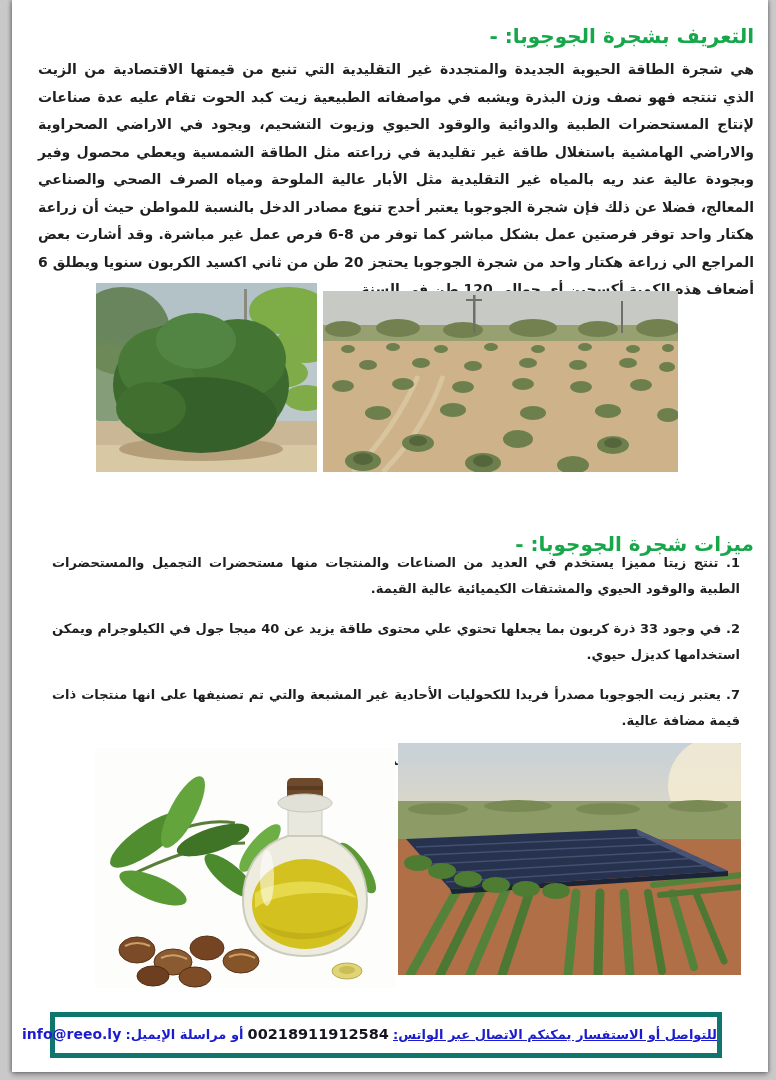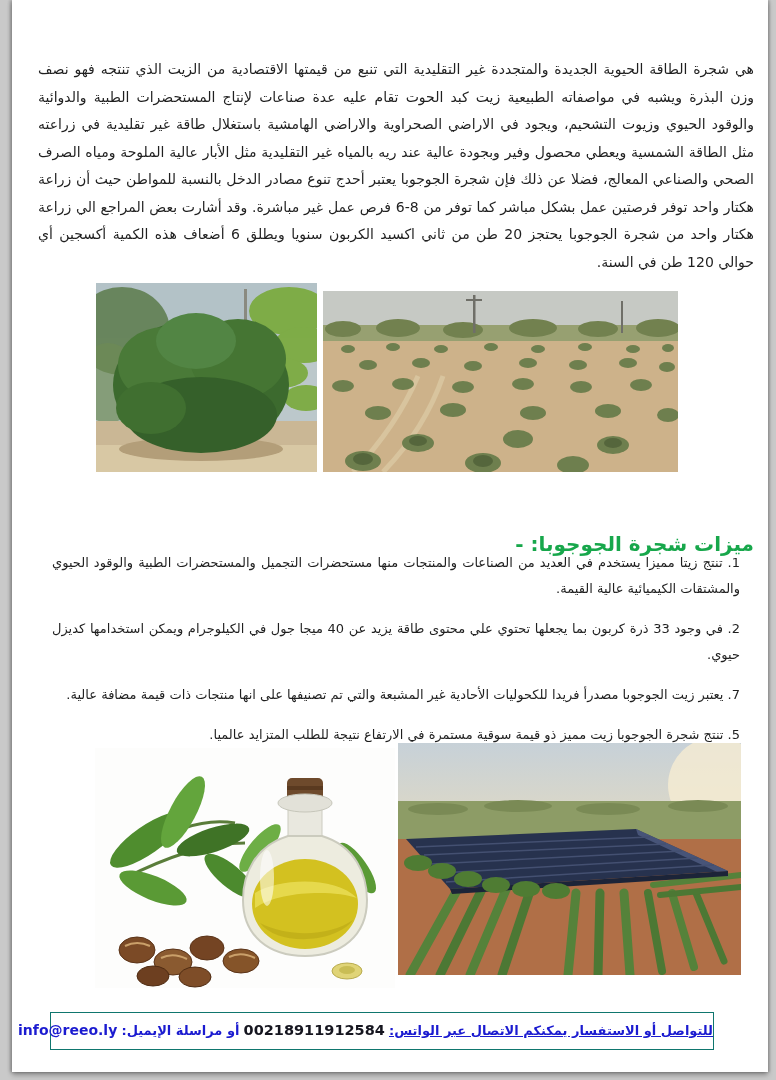--- a/index.html
+++ b/index.html
@@ -19,48 +19,49 @@
     position:absolute;right:14px;
     direction:rtl;text-align:right;
     color:#17a74b;font-weight:bold;font-size:20px;
     letter-spacing:0px;white-space:nowrap;
   }
   .h1{top:24px;}
   .h2{top:532px;}
   .bodytext{
     position:absolute;right:14px;left:26px;
     direction:rtl;text-align:justify;
-    color:#1f1f1f;font-weight:400;font-size:14px;line-height:27.5px;
+    color:#1f1f1f;font-weight:700;font-size:14px;line-height:27.5px;
   }
   .intro-par{top:56px;}
   .features-list{top:536px;line-height:26px;font-size:13px;}
   .features-list .list-item{margin:14px;}
   .features-list .list-item.indent5{margin-right:14px;}
   .photo{position:absolute;display:block;}
   .photo svg{display:block;width:100%;height:100%;}
   .ph-bush{left:84px;top:283px;width:221px;height:189px;}
   .ph-desert{left:311px;top:291px;width:355px;height:181px;}
   .ph-oil{left:83px;top:748px;width:300px;height:240px;}
   .ph-solar{left:386px;top:743px;width:343px;height:232px;}
   .footer-box{
     position:absolute;left:38px;top:1012px;width:662px;height:36px;
-    border:1px solid #0f766e;
+    border:5px solid #0f766e;
     direction:rtl;text-align:center;
     font-size:13px;line-height:34px;white-space:nowrap;
   }
   .footer-box .contact{color:#1b1bd0;font-weight:700;text-decoration:underline;}
   .footer-box .phone{color:#15151f;font-weight:bold;font-size:14.5px;letter-spacing:.5px;}
   .footer-box .email-label{color:#1b1bd0;font-weight:700;}
   .footer-box .email{color:#1b1bd0;font-weight:bold;text-decoration:none;font-size:14px;}
 </style>
 </head>
 <body>
 
 <div class="page">
 
+  <div class="heading h1">التعريف بشجرة الجوجوبا: -</div>
 
   <div class="bodytext intro-par">هي شجرة الطاقة الحيوية الجديدة والمتجددة غير التقليدية التي تنبع من قيمتها الاقتصادية من الزيت الذي تنتجه فهو نصف وزن البذرة ويشبه في مواصفاته الطبيعية زيت كبد الحوت تقام عليه عدة صناعات لإنتاج المستحضرات الطبية والدوائية والوقود الحيوي وزيوت التشحيم، ويجود في الاراضي الصحراوية والاراضي الهامشية باستغلال طاقة غير تقليدية في زراعته مثل الطاقة الشمسية ويعطي محصول وفير وبجودة عالية عند ريه بالمياه غير التقليدية مثل الأبار عالية الملوحة ومياه الصرف الصحي والصناعي المعالج، فضلا عن ذلك فإن شجرة الجوجوبا يعتبر أحدج تنوع مصادر الدخل بالنسبة للمواطن حيث أن زراعة هكتار واحد توفر فرصتين عمل بشكل مباشر كما توفر من 8-6 فرص عمل غير مباشرة. وقد أشارت بعض المراجع الي زراعة هكتار واحد من شجرة الجوجوبا يحتجز 20 طن من ثاني اكسيد الكربون سنويا ويطلق 6 أضعاف هذه الكمية أكسجين أي حوالي 120 طن في السنة.</div>
 
   <span class="photo ph-bush">
     <svg viewBox="0 0 221 189" preserveAspectRatio="none">
       <rect width="221" height="189" fill="#bcc8cb"></rect>
       <rect width="221" height="55" fill="#b3c2c7"></rect>
       <ellipse cx="26" cy="48" rx="48" ry="44" fill="#5a7a4a" opacity="0.85"></ellipse>
       <ellipse cx="12" cy="100" rx="32" ry="40" fill="#6d8a55" opacity="0.7"></ellipse>
       <g fill="#7cab41" opacity="0.95">

